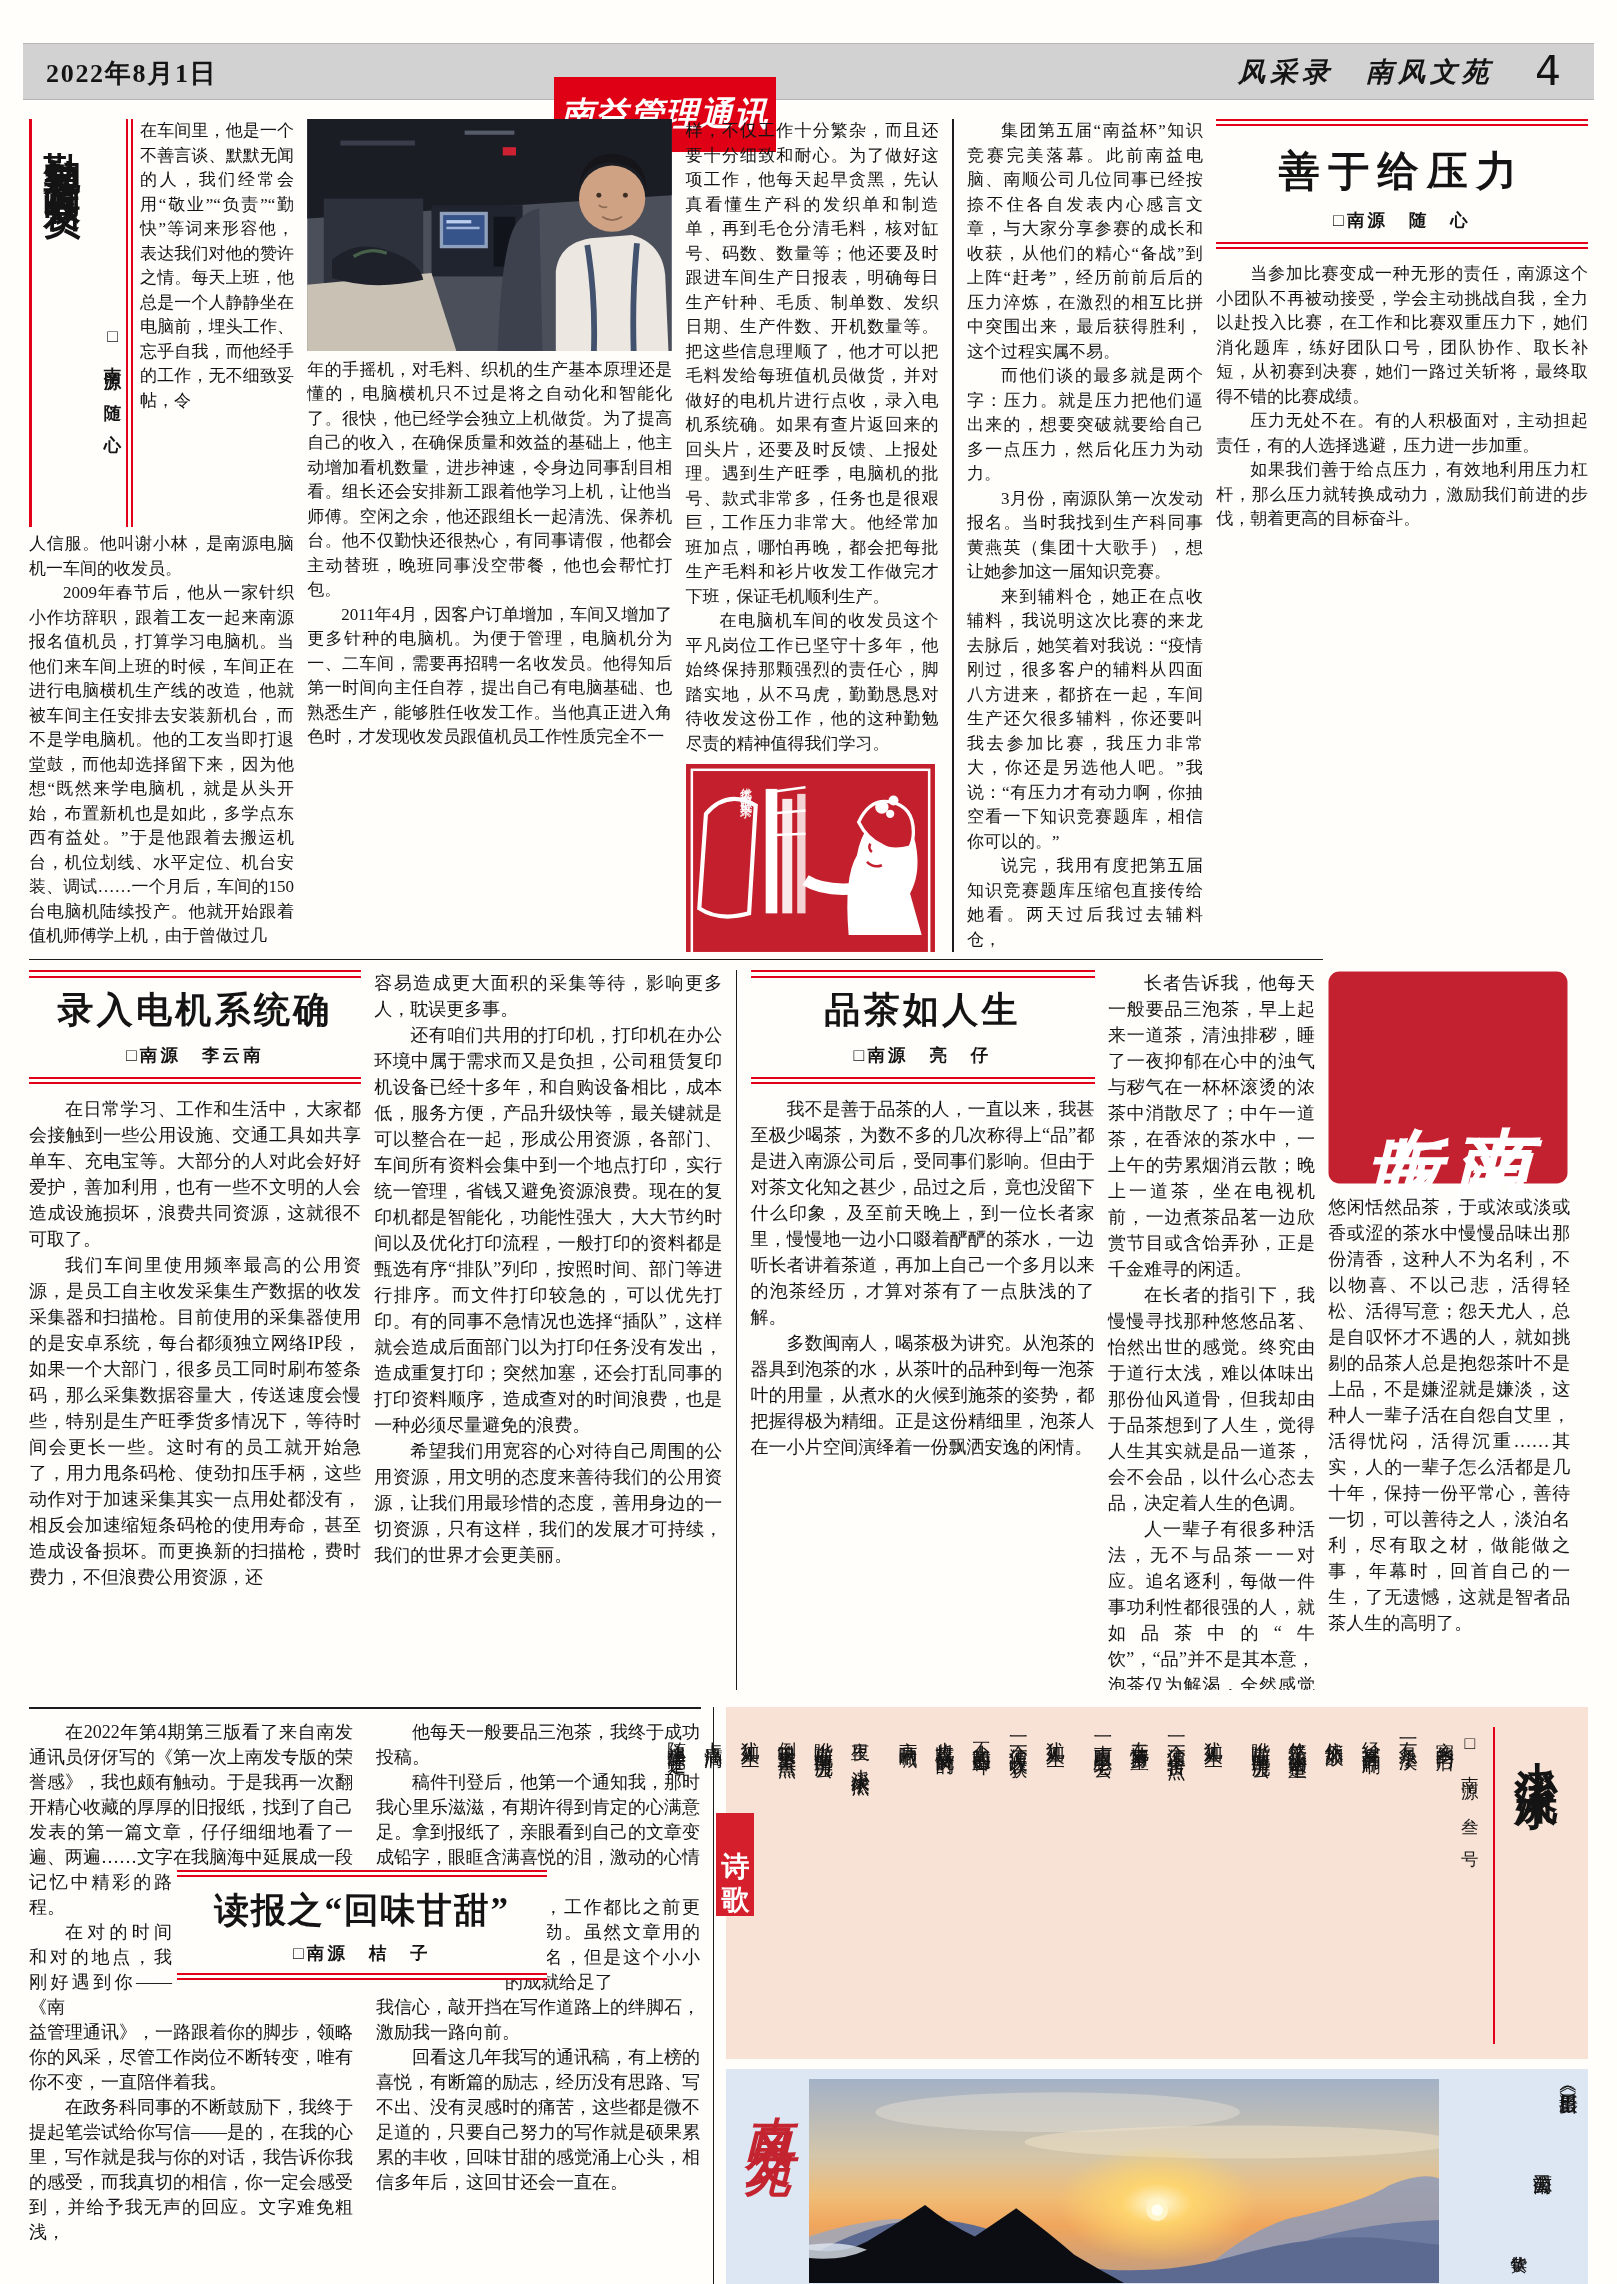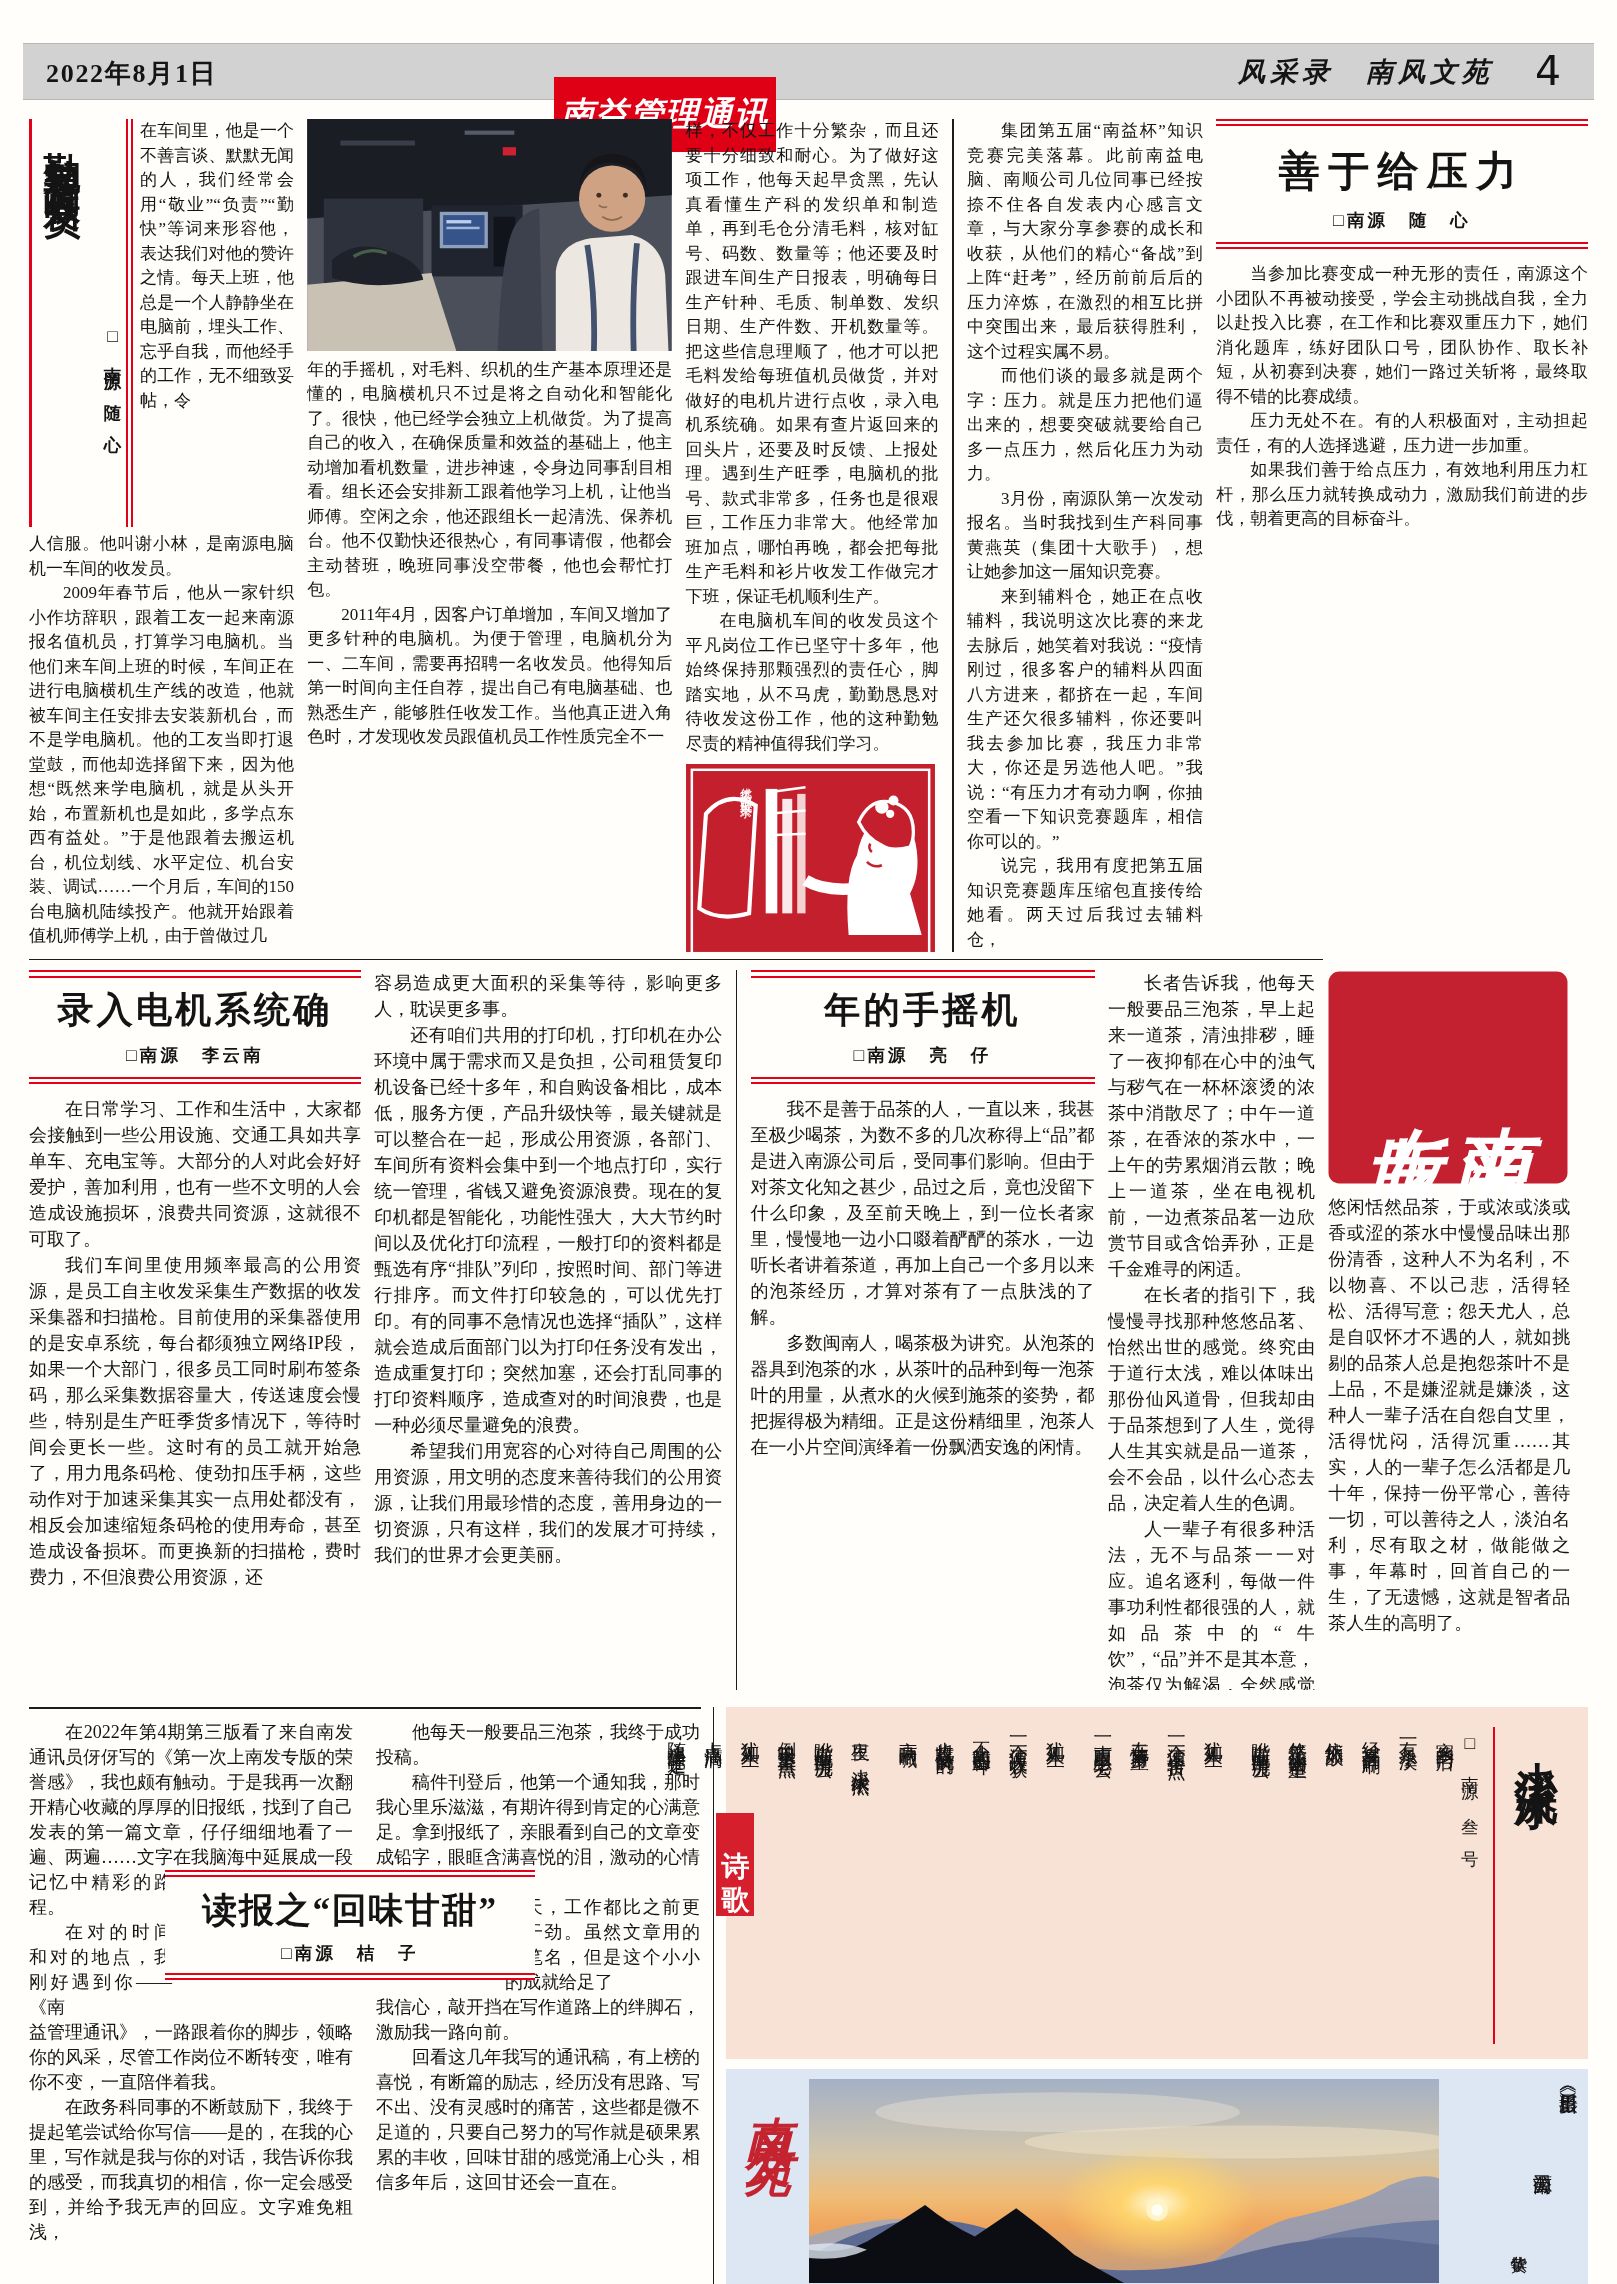--- a/index.html
+++ b/index.html
@@ -66,21 +66,21 @@
 
   
   .bottom-band{display:flex;gap:11.6px;margin-top:16.6px;height:582px;overflow:hidden;}
   .a5{width:672px;flex:none;position:relative;}
   .a5 .hline{margin-bottom:11.6px;}
   .a5-cols{display:flex;gap:23px;}
   .a5-col{width:324px;}
   .a5 .body-txt{font-size:18px;line-height:25px;}
   .n1{width:143px;}
   .n2{width:195px;margin-left:129px;}
-  .a5-title{position:absolute;left:136px;top:163px;width:370px;background:#fffefb;z-index:2;text-align:center;}
+  .a5-title{position:absolute;left:148px;top:163px;width:370px;background:#fffefb;z-index:2;text-align:center;}
   .a5-title h2{font-size:35px;margin:10px 0 0 0;letter-spacing:1.7px;}
   .a5-title .byline{margin:6.6px 0 8.3px 0;}
 
   .right-bottom{flex:1;display:flex;flex-direction:column;gap:10px;}
   .poem-box{position:relative;height:352px;background:#f7e2d5;flex:none;}
   .shige{position:absolute;left:-10px;top:106px;width:38px;padding:16.6px 0;background:#d61f2c;
          color:#fff;font-size:28px;font-weight:bold;letter-spacing:35px;text-align:center;z-index:3;}
   .poem-content{position:absolute;top:20px;bottom:15px;right:23px;left:58px;writing-mode:vertical-rl;}
   .poem-title-col{margin-left:11.6px;}
   .poem-title{font-size:43px;font-weight:bold;letter-spacing:8.3px;}
@@ -235,21 +235,21 @@
         <p>容易造成更大面积的采集等待，影响更多人，耽误更多事。</p>
         <p class="ind">还有咱们共用的打印机，打印机在办公环境中属于需求而又是负担，公司租赁复印机设备已经十多年，和自购设备相比，成本低，服务方便，产品升级快等，最关键就是可以整合在一起，形成公用资源，各部门、车间所有资料会集中到一个地点打印，实行统一管理，省钱又避免资源浪费。现在的复印机都是智能化，功能性强大，大大节约时间以及优化打印流程，一般打印的资料都是甄选有序“排队”列印，按照时间、部门等进行排序。而文件打印较急的，可以优先打印。有的同事不急情况也选择“插队”，这样就会造成后面部门以为打印任务没有发出，造成重复打印；突然加塞，还会打乱同事的打印资料顺序，造成查对的时间浪费，也是一种必须尽量避免的浪费。</p>
         <p class="ind">希望我们用宽容的心对待自己周围的公用资源，用文明的态度来善待我们的公用资源，让我们用最珍惜的态度，善用身边的一切资源，只有这样，我们的发展才可持续，我们的世界才会更美丽。</p>
       </div>
 
       <div class="vsep"></div>
 
       <div class="a4c1">
         <div class="title-block">
           <div class="rule2h"></div>
-          <h2>年的手摇机</h2>
+          <h2>品茶如人生</h2>
           <div class="byline">□南源　亮　仔</div>
           <div class="rule2h"></div>
         </div>
         <div class="body-txt" style="margin-top:11.6px;">
           <p class="ind">我不是善于品茶的人，一直以来，我甚至极少喝茶，为数不多的几次称得上“品”都是进入南源公司后，受同事们影响。但由于对茶文化知之甚少，品过之后，竟也没留下什么印象，及至前天晚上，到一位长者家里，慢慢地一边小口啜着酽酽的茶水，一边听长者讲着茶道，再加上自己一个多月以来的泡茶经历，才算对茶有了一点肤浅的了解。</p>
           <p class="ind">多数闽南人，喝茶极为讲究。从泡茶的器具到泡茶的水，从茶叶的品种到每一泡茶叶的用量，从煮水的火候到施茶的姿势，都把握得极为精细。正是这份精细里，泡茶人在一小片空间演绎着一份飘洒安逸的闲情。</p>
         </div>
       </div>
 
       <div class="a4c2 body-txt">

